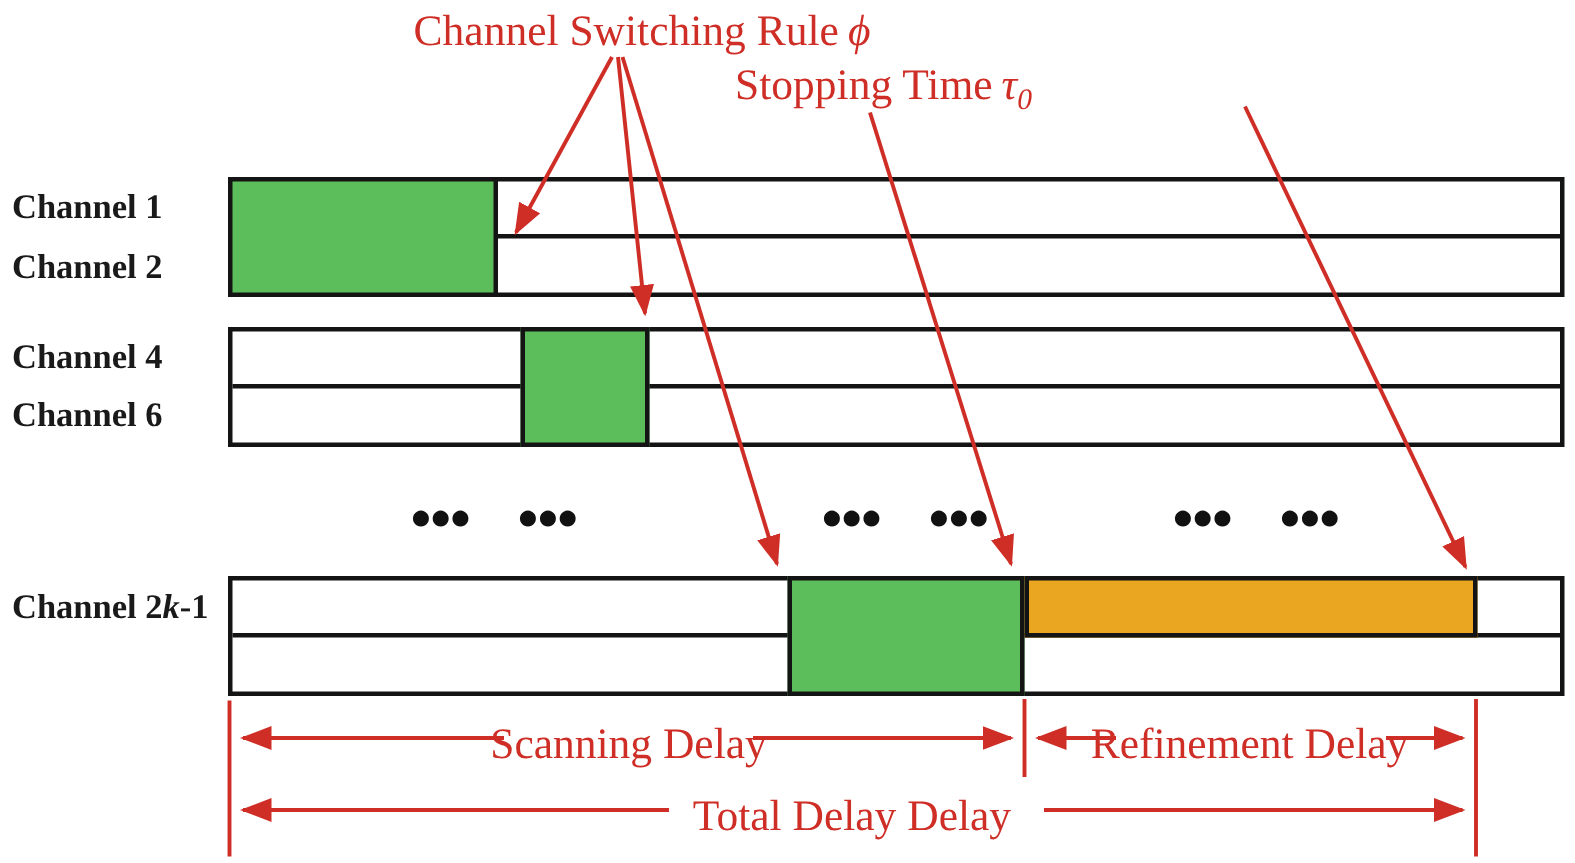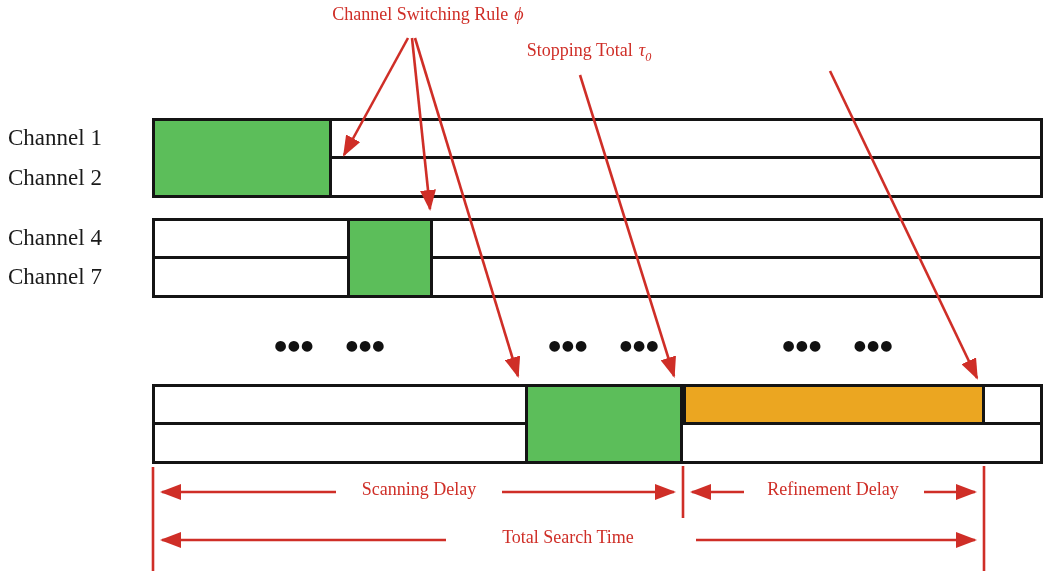--- a/index.html
+++ b/index.html
@@ -3,55 +3,56 @@
 <meta charset="utf-8">
 <style>
   html,body { margin:0; padding:0; background:#fff; }
   .canvas {
     position:relative; width:1050px; height:575px; background:#ffffff;
     font-family:"Liberation Serif", serif; overflow:hidden;
     --green:#5cbe5a; --orange:#eba621; --red:#cf2e27; --black:#141414;
   }
   .chlabel {
     position:absolute; left:8px; font-size:23px; color:#1a1a1a;
-    transform:translateY(-50%); white-space:nowrap;
+    transform:translateY(-50%); white-space:nowrap;font-weight:bold;
   }
   .chlabel i { font-style:italic; }
   .rowgroup {
     position:absolute; left:152px; width:891px; height:80px;
     border:3px solid var(--black); box-sizing:border-box; background:#fff;
   }
   .divider { position:absolute; left:0; width:100%; height:3px; background:var(--black); }
   .seg { position:absolute; box-sizing:border-box; border:3px solid var(--black); }
   .seg.green { background:var(--green); }
   .seg.orange { background:var(--orange); }
   .dots {
     position:absolute; transform:translate(-50%,-50%);
     font-family:"DejaVu Sans", sans-serif; font-size:14px; font-weight:bold;
     letter-spacing:1px; word-spacing:10px; color:#111; white-space:pre;
   }
   .redlabel {
     position:absolute; transform:translateX(-50%); color:var(--red);
-    font-size:18px; white-space:nowrap; line-height:1.22;
+    font-size:29px; white-space:nowrap; line-height:1.22;
   }
   .redlabel .sym { font-style:italic; margin-left:6px; }
   .redlabel sub { font-size:68%; }
   svg.overlay { position:absolute; left:0; top:0; pointer-events:none; }
   svg .redline { stroke:var(--red); stroke-width:2.6; fill:none; }
   svg .redfill { fill:var(--red); }
 </style>
 </head>
 <body>
 
 <div class="canvas" style="--green: #5cbe5a; --orange: #eba621; --red: #cf2e27; --black: #141414;">
 
   <div class="chlabel" style="top:138px">Channel 1</div>
   <div class="chlabel" style="top:178px">Channel 2</div>
   <div class="chlabel" style="top:238px">Channel 4</div>
-  <div class="chlabel" style="top:277px">Channel 7</div>
+  <div class="chlabel" style="top:277px">Channel 6</div>
+  <div class="chlabel" style="top:405px"><span>Channel 2</span><i>k</i><span>-1</span></div>
 
   <div class="rowgroup" style="top:118px">
     <div class="divider" style="top:35px"></div>
     <div class="seg green" style="left:-3px; top:-3px; width:180px; height:80px"></div>
   </div>
 
   <div class="rowgroup" style="top:218px">
     <div class="divider" style="top:35px"></div>
     <div class="seg green" style="left:192px; top:-3px; width:86px; height:80px"></div>
   </div>
@@ -64,27 +65,27 @@
     <div class="divider" style="top:35px"></div>
     <div class="seg green" style="left:370px; top:-3px; width:158px; height:80px"></div>
     <div class="seg orange" style="left:528px; top:-3px; width:302px; height:41px"></div>
   </div>
 
   <div class="redlabel" style="left:428px; top:4px">
     <span>Channel Switching Rule</span><span class="sym">ϕ</span>
   </div>
 
   <div class="redlabel" style="left:589px; top:40px">
-    <span>Stopping Total</span><span class="sym"><span>τ</span><sub>0</sub></span>
+    <span>Stopping Time</span><span class="sym"><span>τ</span><sub>0</sub></span>
   </div>
 
 
   <div class="redlabel" style="left:419px; top:479px">Scanning Delay</div>
   <div class="redlabel" style="left:833px; top:479px">Refinement Delay</div>
-  <div class="redlabel" style="left:568px; top:527px">Total Search Time</div>
+  <div class="redlabel" style="left:568px; top:527px">Total Delay Delay</div>
 
   <svg class="overlay" width="1050" height="575" viewBox="0 0 1050 575">
     <defs>
       <marker id="ah" markerUnits="userSpaceOnUse" markerWidth="21" markerHeight="16" refX="19" refY="8" orient="auto">
         <polygon points="0,0 21,8 0,16" class="redfill"></polygon>
       </marker>
     </defs>
 
     <line x1="408" y1="38" x2="344" y2="155" class="redline" marker-end="url(#ah)"></line>
     <line x1="412" y1="38" x2="430" y2="209" class="redline" marker-end="url(#ah)"></line>

